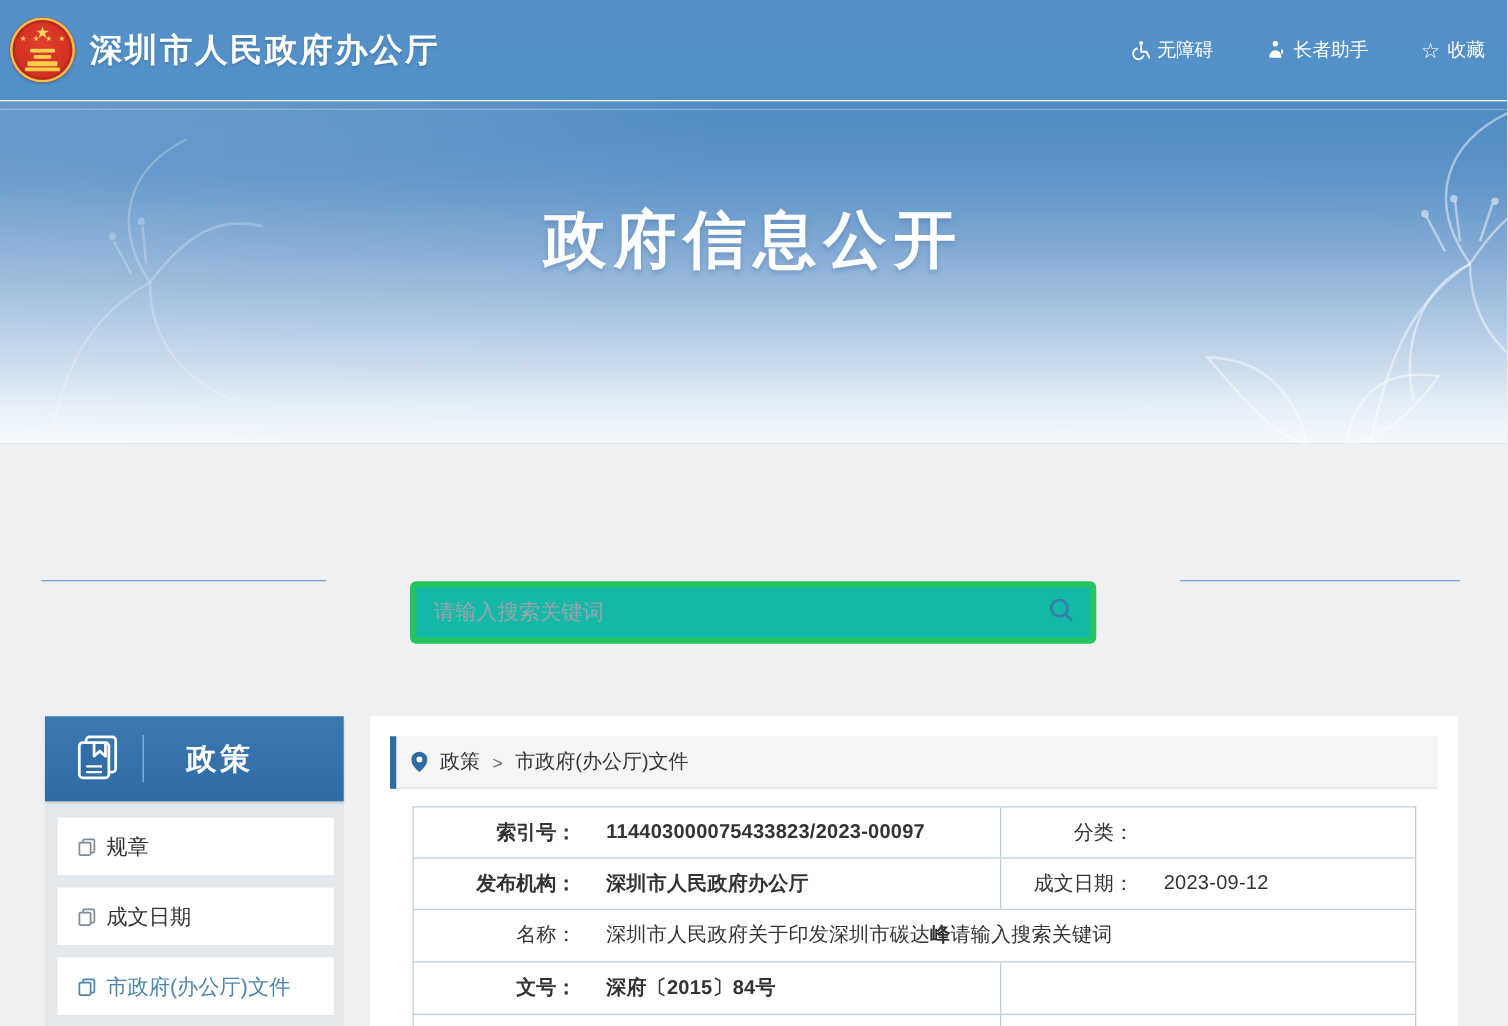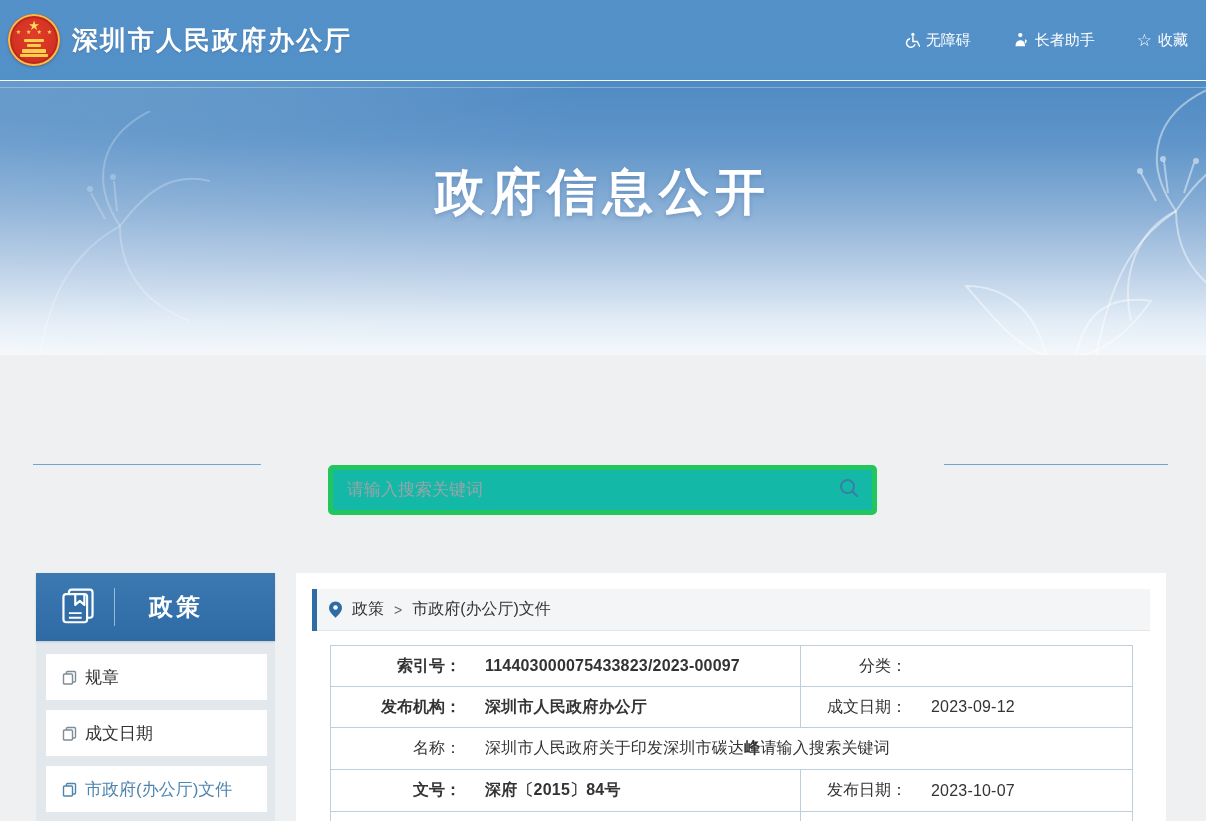--- a/index.html
+++ b/index.html
@@ -279,24 +279,20 @@
       <div class="t-cell full">
         <span class="t-label">名称：</span>
         <span class="t-value"><span>深圳市人民政府关于印发深圳市碳达</span><b>峰</b><span>请输入搜索关键词</span></span>
       </div>
     </div>
     <div class="t-row r4">
       <div class="t-cell c1">
         <span class="t-label">文号：</span>
         <span class="t-value">深府〔2015〕84号</span>
       </div>
-      <div class="t-cell c2">
-        <span class="t-label">发布日期：</span>
-        <span class="t-value">2023-10-07</span>
-      </div>
     </div>
     <div class="t-row partial">
       <div class="t-cell c1"></div>
       <div class="t-cell c2"></div>
     </div>
   </div>
 
 </div>
 
 </body></html>

